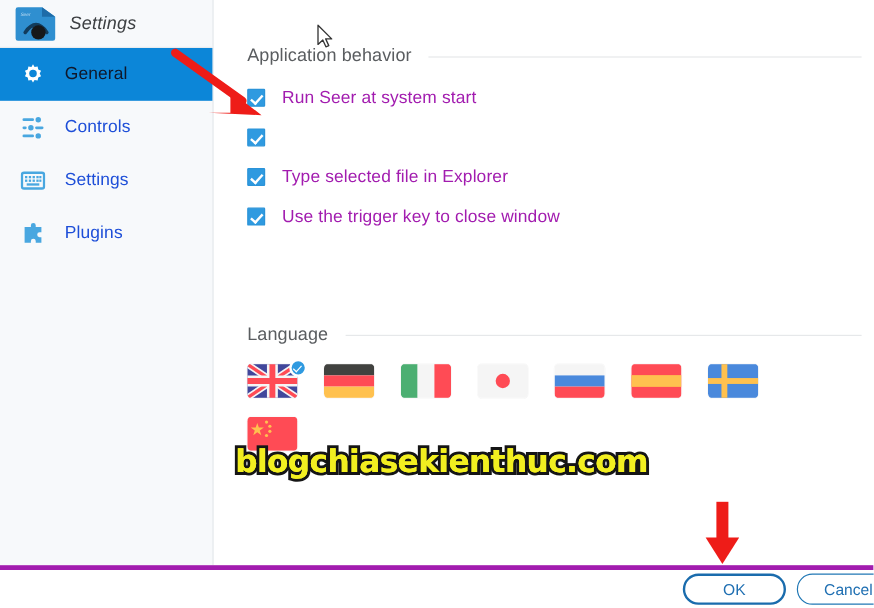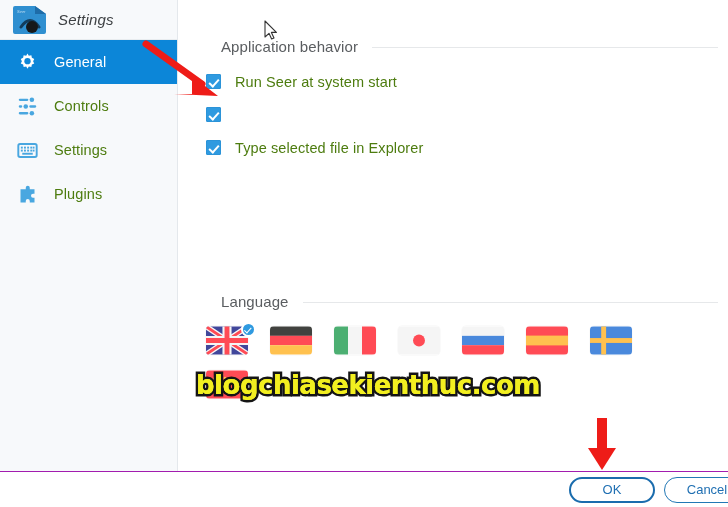--- a/index.html
+++ b/index.html
@@ -68,45 +68,45 @@
     width: 26px;
     height: 26px;
     flex: 0 0 auto;
     margin-right: 14px;
     display: flex;
     align-items: center;
     justify-content: center;
   }
   .nav-label {
     font-size: 14.5px;
-    color: #4d7c0f;
+    color: #1d4ed8;
     letter-spacing: 0.1px;
   }
   .nav-item.selected .nav-label {
-    color: #ffffff;
+    color: #0f172a;
   }
 
   
   #content {
     position: absolute;
     left: 179px; top: 0;
     width: 549px;
     height: 471px;
     background: #ffffff;
     box-sizing: border-box;
   }
   .section {
     position: absolute;
     left: 0;
     width: 549px;
   }
   .section-head {
     display: flex;
     align-items: center;
-    padding-left: 42px;
+    padding-left: 27px;
     padding-right: 10px;
   }
   .section-title {
     font-size: 15px;
     color: #5a5d60;
     white-space: nowrap;
     letter-spacing: 0.1px;
   }
   .section-rule {
     flex: 1 1 auto;
@@ -139,21 +139,21 @@
     left: 4px;
     top: 1.5px;
     width: 4px;
     height: 8px;
     border: solid #ffffff;
     border-width: 0 2px 2px 0;
     transform: rotate(42deg);
   }
   .check-label {
     font-size: 14.5px;
-    color: #4d7c0f;
+    color: #a21caf;
     letter-spacing: 0.1px;
     white-space: nowrap;
   }
 
   
   .flag-grid {
     padding-left: 27px;
     display: flex;
     flex-wrap: wrap;
     width: 500px;
@@ -199,21 +199,21 @@
     transform: rotate(42deg);
   }
 
   
   #footer {
     position: absolute;
     left: 0; top: 471px;
     width: 728px;
     height: 36px;
     background: #ffffff;
-    border-top: 1px solid #a21caf;
+    border-top: 4px solid #a21caf;
     box-sizing: border-box;
     display: flex;
     align-items: center;
     justify-content: flex-end;
     padding-right: 0px;
   }
   .btn {
     height: 26px;
     min-width: 86px;
     padding: 0 16px;
@@ -369,23 +369,27 @@
         <span class="checkbox"></span>
         <span class="check-label">Run Seer at system start</span>
       </div>
       <div class="check-row">
         <span class="checkbox"></span>
       </div>
       <div class="check-row">
         <span class="checkbox"></span>
         <span class="check-label">Type selected file in Explorer</span>
       </div>
-    </div>
-
-    <div class="section" style="top:270px;margin-top:23px;">
+      <div class="check-row">
+        <span class="checkbox"></span>
+        <span class="check-label">Use the trigger key to close window</span>
+      </div>
+    </div>
+
+    <div class="section" style="top:270px;">
       <div class="section-head">
         <span class="section-title">Language</span>
         <span class="section-rule"></span>
       </div>
 
       <div style="height:8px;"></div>
 
       <div class="flag-grid">
 
         <div class="flag-cell">

